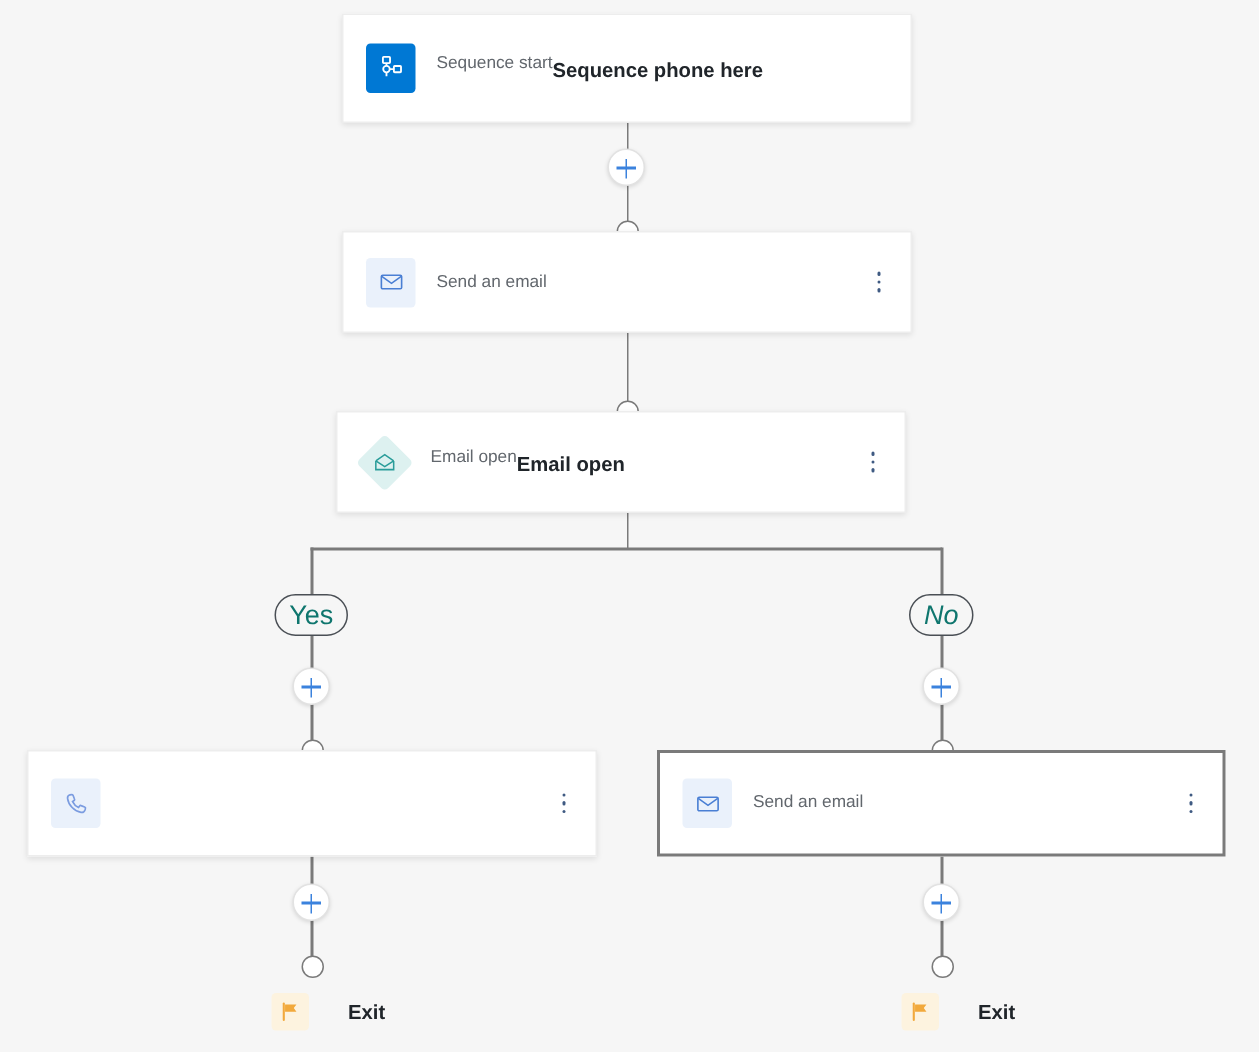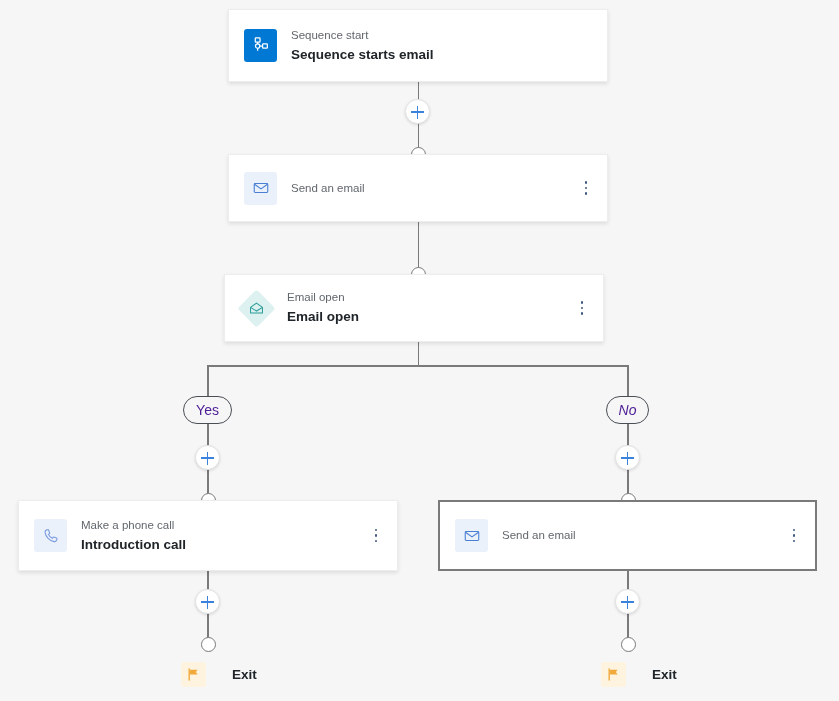--- a/index.html
+++ b/index.html
@@ -108,21 +108,21 @@
     width: 27px; height: 27px;
     background: #ddf1f0;
     transform: rotate(45deg);
     border-radius: 3px;
   }
   .card-icon.diamond svg { position: relative; z-index: 1; }
 
   .card-text {
     margin-left: 14px;
     display: flex;
-    flex-direction: column;
+    flex-direction: row;
     justify-content: center;
     min-width: 0;
   }
   .card-sub {
     font-size: 11.5px;
     color: #62676d;
     line-height: 15px;
     white-space: nowrap;
   }
   .card-title {
@@ -158,22 +158,22 @@
   
   .pill {
     position: absolute;
     height: 28px;
     border: 1.6px solid #4a4f55;
     border-radius: 14px;
     background: #f6f6f6;
     display: flex;
     align-items: center;
     justify-content: center;
-    font-size: 14px;
-    color: #4c1d95;
+    font-size: 18px;
+    color: #0f766e;
     box-sizing: border-box;
     cursor: pointer;
   }
 
   
   .exit {
     position: absolute;
     display: flex;
     align-items: center;
     cursor: pointer;
@@ -240,21 +240,21 @@
         <rect x="4.5" y="2" width="5" height="4.4" rx="0.6"></rect>
         <rect x="12.2" y="8.4" width="5" height="4.4" rx="0.6"></rect>
         <circle cx="7" cy="10.6" r="2.3"></circle>
         <path d="M7 6.4 V8.3"></path>
         <path d="M9.3 10.6 H12.2"></path>
         <path d="M7 12.9 V15.6"></path>
       </svg>
     </div>
     <div class="card-text">
       <div class="card-sub">Sequence start</div>
-      <div class="card-title">Sequence starts email</div>
+      <div class="card-title">Sequence phone here</div>
     </div>
   </div>
 
   <div class="card" style="left:228px; top:154px; width:380px; height:68px;">
     <div class="card-icon blue-tint">
       <svg width="18" height="18" viewBox="0 0 20 20" fill="none" stroke="#4a7fd4" stroke-width="1.2">
         <rect x="2.5" y="5" width="15" height="10" rx="1"></rect>
         <path d="M2.8 5.8 L10 11 L17.2 5.8"></path>
       </svg>
     </div>
@@ -294,24 +294,20 @@
   <div class="pill" style="left:606px; top:396px; width:43px;font-style:italic;">
     <span>No</span>
   </div>
 
   <div class="card" style="left:18px; top:500px; width:380px; height:71px;">
     <div class="card-icon blue-tint">
       <svg width="18" height="18" viewBox="0 0 20 20" fill="none" stroke="#7b9ce0" stroke-width="1.25">
         <path d="M5.2 3.2 C4 3.6 3.2 4.8 3.4 6 C4 10.8 8.5 15.4 13.4 16.2 C14.7 16.4 15.9 15.6 16.3 14.4 L16.6 13.4 C16.8 12.9 16.5 12.4 16 12.2 L13.4 11.2 C13 11 12.5 11.2 12.3 11.5 L11.5 12.6 C9.6 11.7 8 10.1 7.1 8.2 L8.2 7.4 C8.6 7.2 8.7 6.7 8.5 6.3 L7.5 3.7 C7.3 3.2 6.8 2.9 6.3 3.1 Z"></path>
       </svg>
     </div>
-    <div class="card-text">
-      <div class="card-sub">Make a phone call</div>
-      <div class="card-title">Introduction call</div>
-    </div>
     <div class="kebab">
       <span></span>
         <span></span>
         <span></span>
     </div>
   </div>
 
   <div class="card selected" style="left:438px; top:500px; width:379px; height:71px;">
     <div class="card-icon blue-tint">
       <svg width="18" height="18" viewBox="0 0 20 20" fill="none" stroke="#4a7fd4" stroke-width="1.2">

